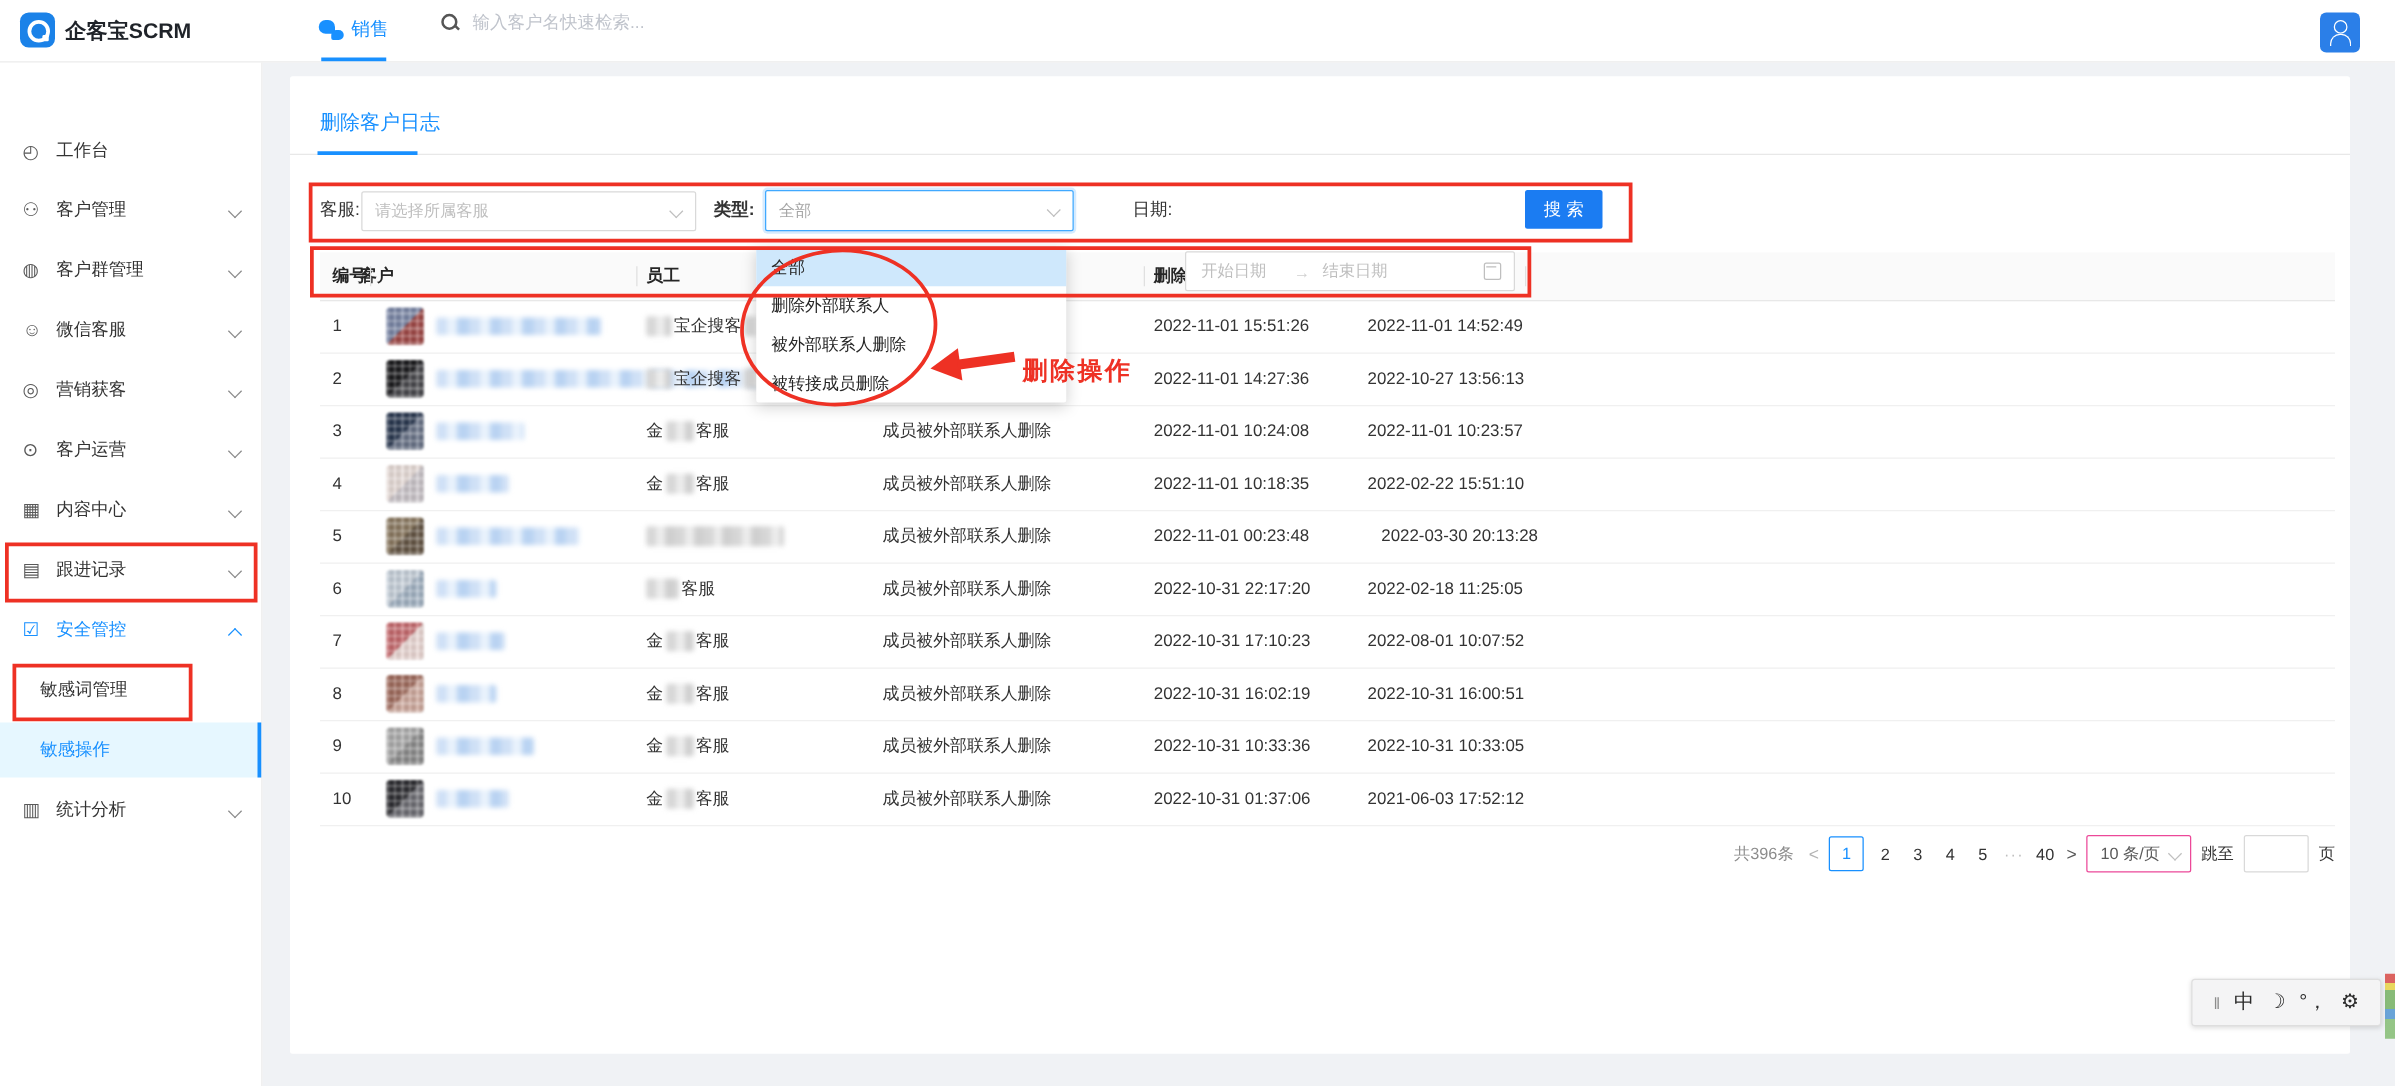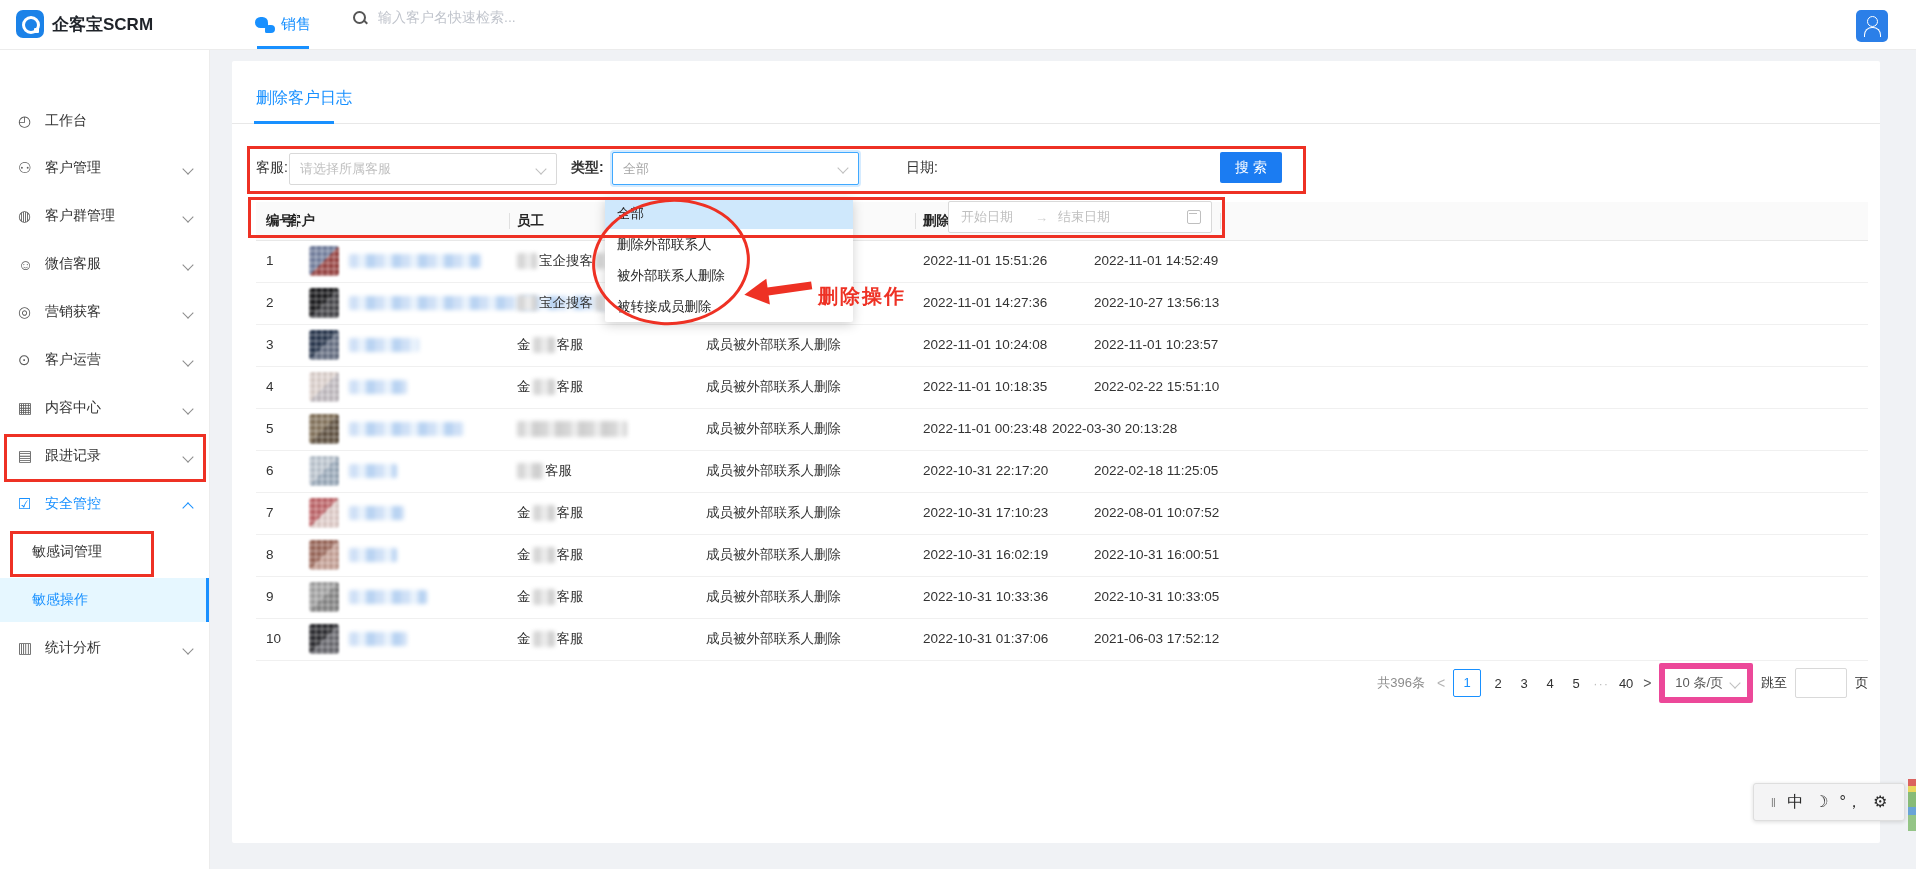--- a/index.html
+++ b/index.html
@@ -78,21 +78,21 @@
   #red-arrow .tailr{position:absolute;left:22px;top:9px;width:46px;height:8px;background:#ee3124;}
   #red-note{position:absolute;left:818px;top:283px;font-size:20px;font-weight:bold;color:#ee3124;letter-spacing:2px;z-index:30;}
   
   #pagination{position:absolute;right:48px;top:668px;height:30px;display:flex;align-items:center;gap:8px;font-size:13px;color:#333;z-index:3;}
   #pg-total{color:#8c8c8c;margin-right:4px;}
   .pg-num{min-width:18px;text-align:center;cursor:pointer;}
   .pg-num.active{width:28px;height:28px;line-height:26px;border:1px solid #1890ff;color:#1890ff;border-radius:2px;box-sizing:border-box;background:#fff;}
   .pg-dots{color:#bfbfbf;letter-spacing:1px;}
   #pg-prev{color:#b3b3b3;cursor:pointer;font-size:14px;}
   #pg-next{color:#555;cursor:pointer;font-size:14px;}
-  #pg-size{position:relative;height:28px;border:6px solid #ec4899;border-radius:2px;display:flex;align-items:center;padding:0 24px 0 10px;background:#fff;cursor:pointer;color:#595959;}
+  #pg-size{position:relative;height:28px;border:1px solid #ec4899;border-radius:2px;display:flex;align-items:center;padding:0 24px 0 10px;background:#fff;cursor:pointer;color:#595959;}
   #pg-size .selchv{right:8px;top:10px;}
   #pg-jump-input{width:46px;height:26px;border:1px solid #d9d9d9;border-radius:2px;background:#fff;}
   
   #ime{position:absolute;left:1753px;top:783px;width:150px;height:36px;background:#f4f4f5;border:1px solid #dedede;border-radius:3px;box-shadow:0 1px 4px rgba(0,0,0,.14);display:flex;align-items:center;justify-content:center;gap:11px;z-index:25;}
   .ime-ic{font-size:16px;color:#2b2b2b;cursor:pointer;line-height:1;}
   .ime-ic.dim{color:#8c8c8c;font-size:13px;}
   #edge-strip{position:absolute;left:1908px;top:779px;width:8px;height:52px;z-index:24;
       background:linear-gradient(180deg,#d9534f 0 7px,#e8d44d 7px 13px,#7cb56a 13px 28px,#5a9bd4 28px 36px,#8ac07a 36px 52px);opacity:.9;}
 </style>
 </head>
@@ -282,21 +282,21 @@
         <div class="cell" style="left: 10px;">5</div>
         <div class="avatar" style="background: linear-gradient(135deg, rgb(139, 122, 98) 0px, rgb(139, 122, 98) 48%, rgb(101, 86, 69) 52%, rgb(101, 86, 69) 100%);">
           <div class="px-ov"></div>
         </div>
         <div class="nameblur" style="width: 115px;"></div>
         <div class="emp">
           <span class="grayblur" style="width: 110px;"></span>
         </div>
         <div class="cell" style="left: 450px;">成员被外部联系人删除</div>
         <div class="cell" style="left: 667px;">2022-11-01 00:23:48</div>
-        <div class="cell" style="left: 796px;">2022-03-30 20:13:28</div>
+        <div class="cell" style="left: 849px;">2022-03-30 20:13:28</div>
       </div>
       <div class="table-row" style="top: 450px;">
         <div class="cell" style="left: 10px;">6</div>
         <div class="avatar" style="background: linear-gradient(135deg, rgb(198, 207, 217) 0px, rgb(198, 207, 217) 48%, rgb(162, 178, 194) 52%, rgb(162, 178, 194) 100%);">
           <div class="px-ov"></div>
         </div>
         <div class="nameblur" style="width: 48px;"></div>
         <div class="emp">
           <span class="grayblur" style="width: 26px;"></span>
           <span>客服</span>

